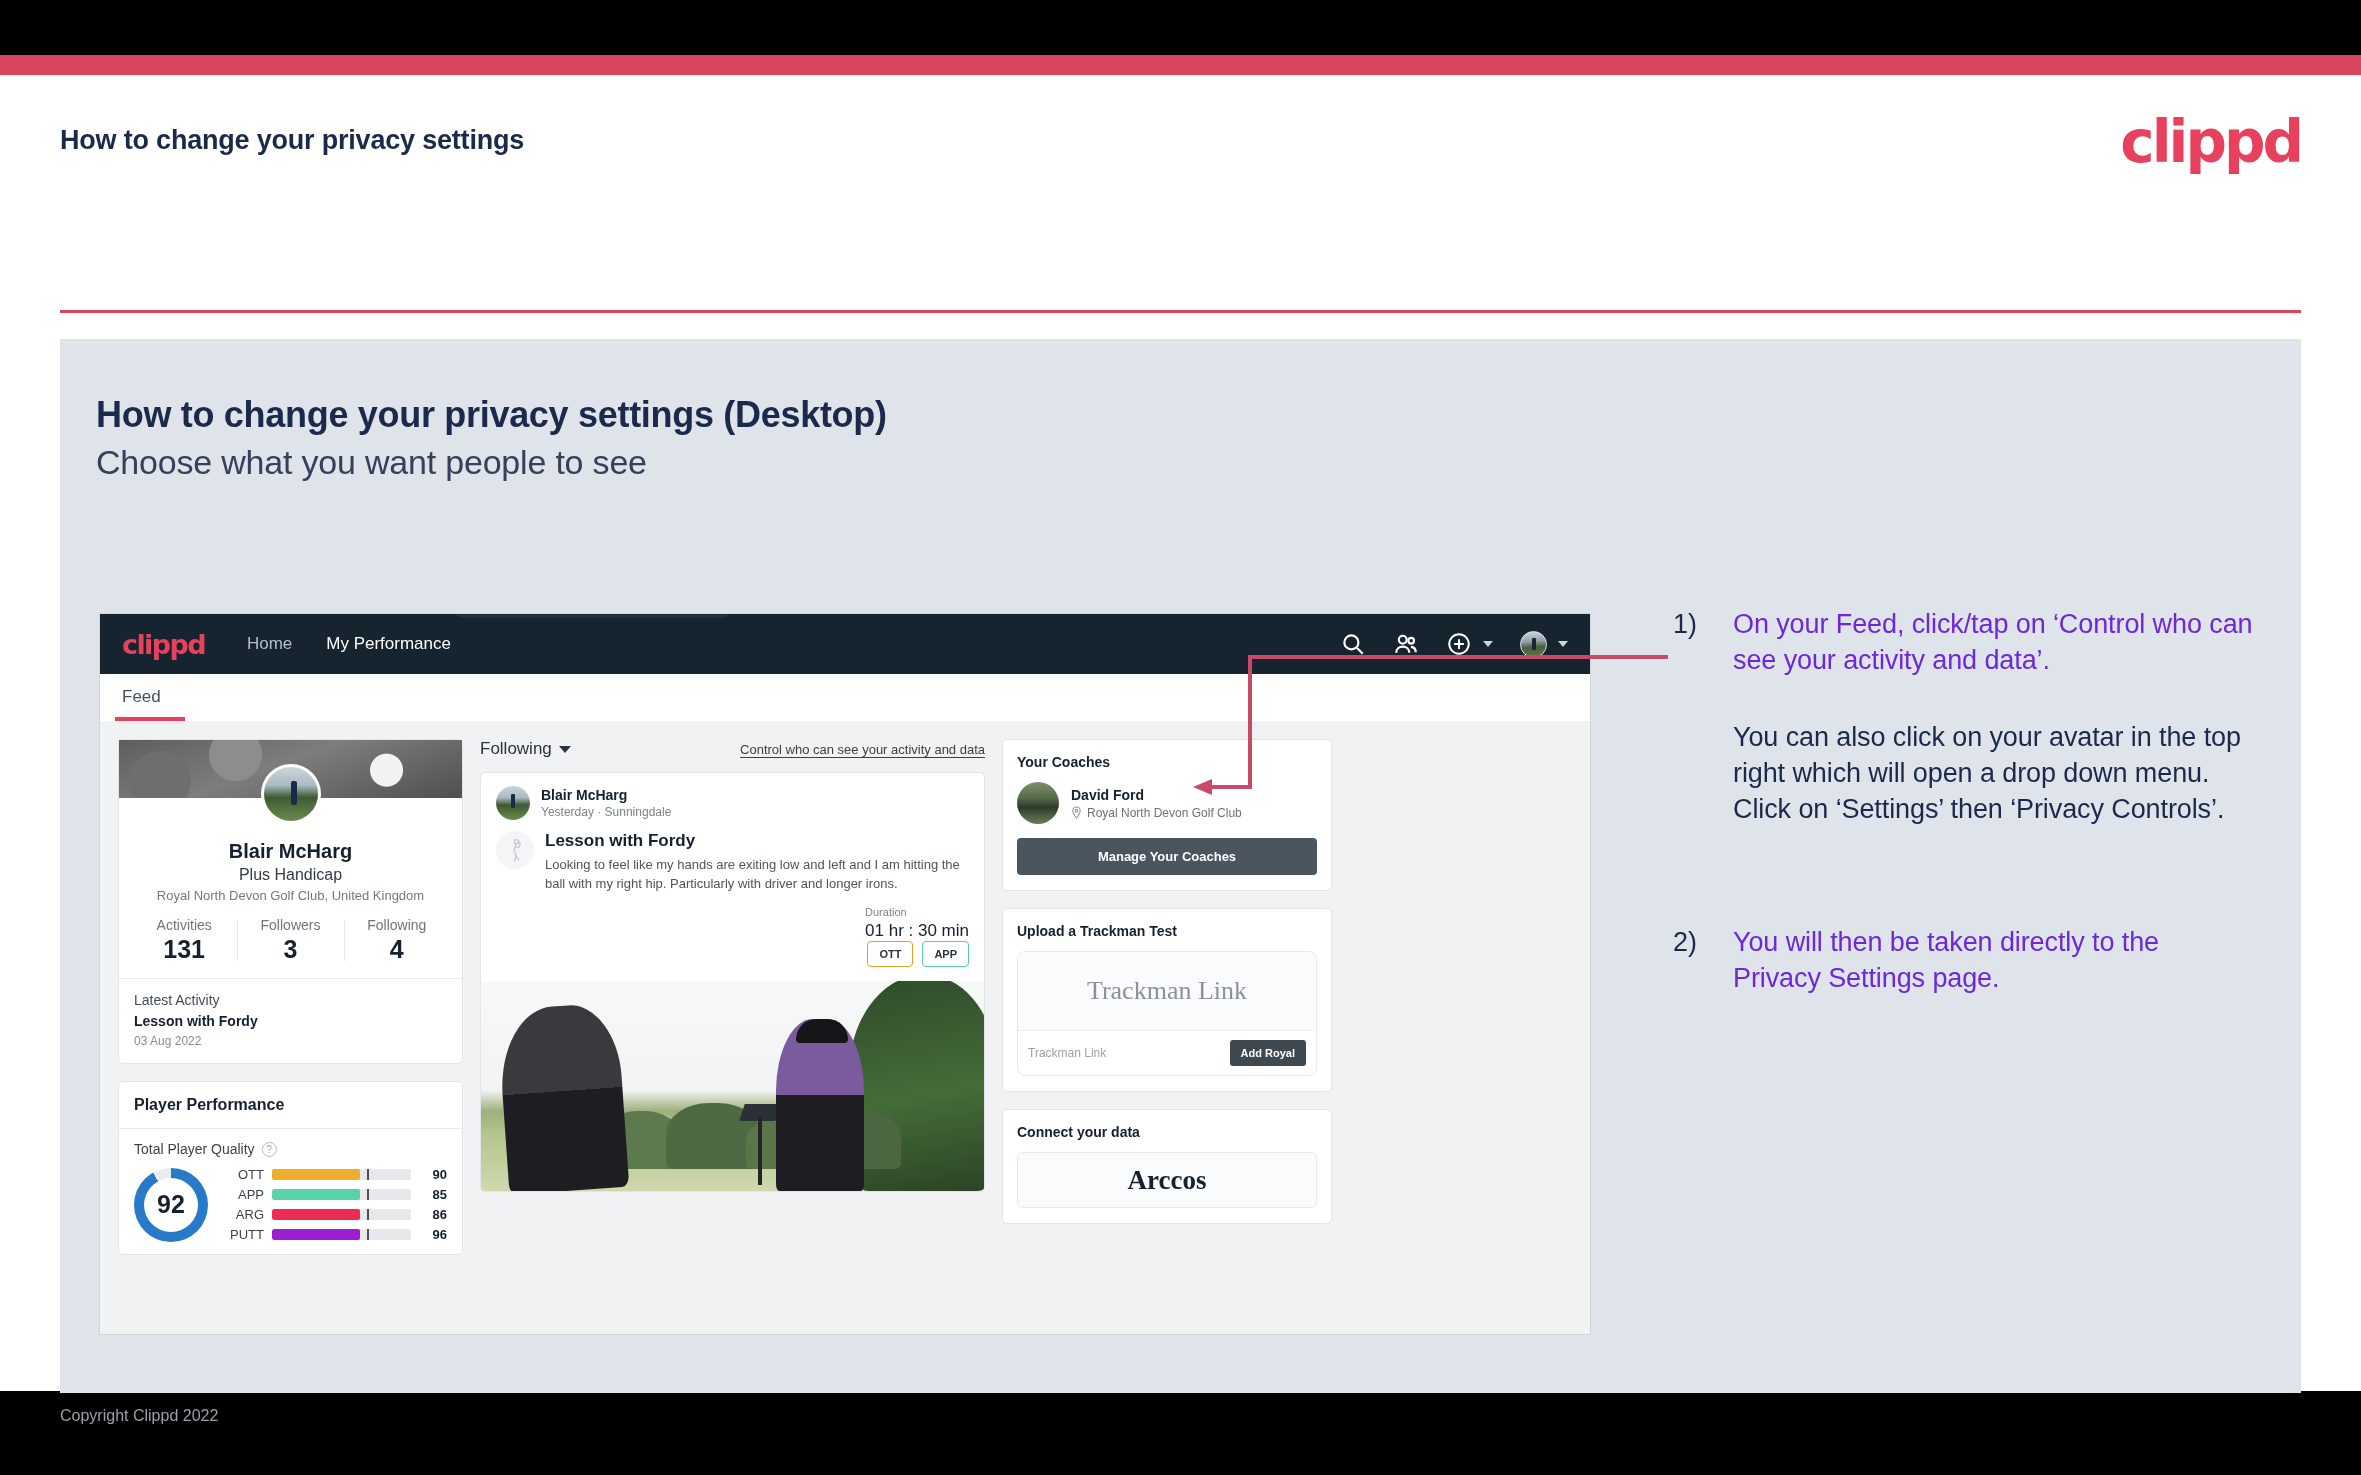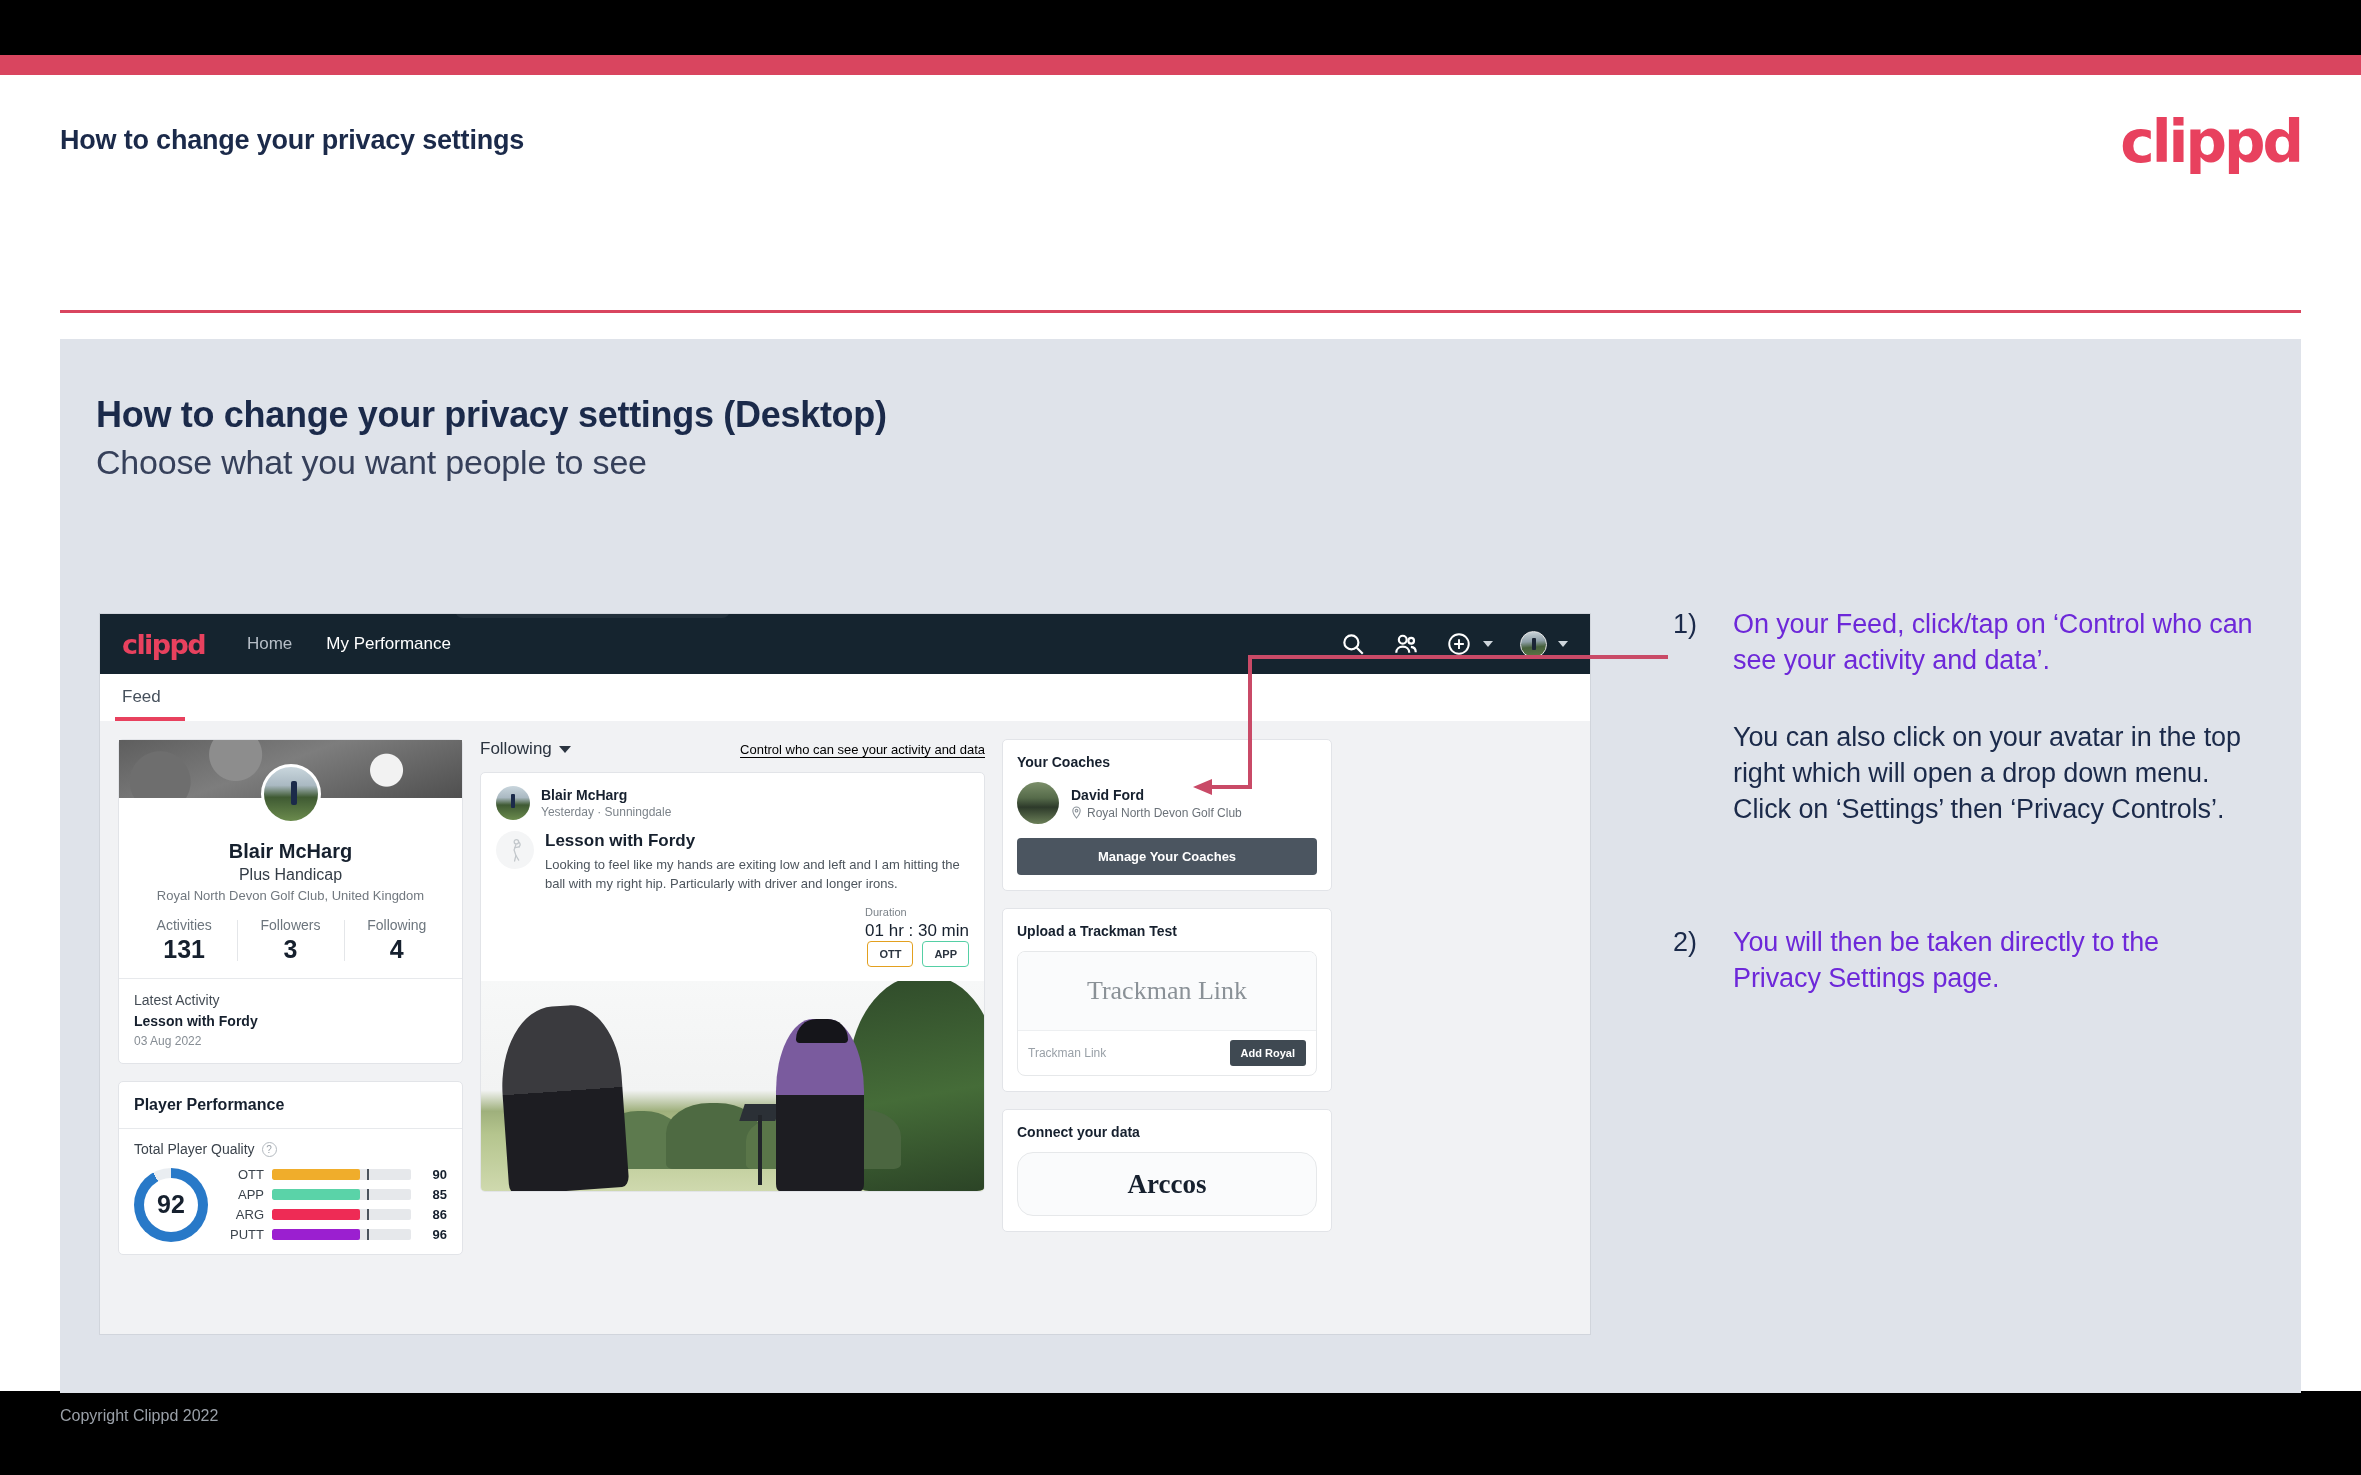--- a/index.html
+++ b/index.html
@@ -149,21 +149,21 @@
   .bar-fill { height:100%; border-radius:2px; }
   .bar-tick { position:absolute; top:0; width:2px; height:100%; background:#4a535c; }
   .bar-val { width:28px; font-size:13px; font-weight:700; color:#16202e; text-align:right; }
 
   
   .col-center { width:505px; flex:0 0 505px; }
   .feed-head { display:flex; align-items:center; margin-bottom:13px; }
   .following { font-size:17px; color:#2b3440; display:flex; align-items:center; gap:7px; }
   .following .chev { width:0;height:0;border-left:6px solid transparent;border-right:6px solid transparent;border-top:7px solid #2b3440; }
   .privacy-link {
-    margin-left:auto; font-size:13px; color:#000000; text-decoration:underline; text-underline-offset:3px;
+    margin-left:auto; font-size:13px; color:#404040; text-decoration:underline; text-underline-offset:3px;
   }
   .post { background:#fff; border:1px solid #e2e4e8; border-radius:5px; overflow:hidden; }
   .post-head { display:flex; gap:11px; padding:13px 15px 5px 15px; align-items:center; }
   .post-ava {
     width:34px;height:34px;border-radius:50%;flex:0 0 34px;overflow:hidden;position:relative;
     background:linear-gradient(180deg,#c9d6dd 0%,#aab9c2 34%,#3f5a33 56%,#6b8b4d 100%);
   }
   .post-ava::after{content:"";position:absolute;left:15px;top:8px;width:4px;height:14px;background:#1b2a4a;border-radius:1px;}
   .post-author{ font-size:14px; font-weight:700; color:#16202e; }
   .post-meta{ font-size:12px; color:#7c838a; margin-top:2px; }
@@ -208,22 +208,22 @@
   .btn-dark{ display:block; width:100%; margin-top:14px; background:#4b5560; color:#fff;
     border:none; border-radius:4px; padding:11px 0; font-size:13px; font-weight:700;
     font-family:"Liberation Sans", sans-serif; cursor:pointer; }
   .drop { margin-top:12px; border:1px solid #e6e8ea; border-radius:8px; overflow:hidden; }
   .drop-zone{ height:78px; background:#fafbfc; display:flex; align-items:center; justify-content:center;
     font-family:"Liberation Serif", serif; font-size:26px; color:#8a9197; }
   .drop-foot{ display:flex; align-items:center; padding:9px 10px; gap:8px; border-top:1px solid #edeff1; }
   .drop-input{ flex:1; font-size:12px; color:#9aa1a8; }
   .btn-add{ background:#3f4952; color:#fff; border:none; border-radius:3px; padding:7px 11px;
     font-size:11px; font-weight:700; font-family:"Liberation Sans", sans-serif; cursor:pointer; }
-  .arccos{ margin-top:12px; border:1px solid #e6e8ea; border-radius:16px; background:#fafbfc;
-    height:64px; display:flex; align-items:center; justify-content:center;
+  .arccos{ margin-top:12px; border:1px solid #e6e8ea; border-radius:6px; background:#fafbfc;
+    height:56px; display:flex; align-items:center; justify-content:center;
     font-family:"Liberation Serif", serif; font-size:27px; font-weight:700; color:#16202e; }
 
   
   .instructions { position:absolute; left:1613px; top:268px; width:580px; }
   .ins-item { display:flex; gap:18px; margin-bottom:6px; }
   .ins-num { font-size:27px; color:#1b2a4a; flex:0 0 42px; line-height:1.32; }
   .ins-txt { font-size:27px; color:#6d28d9; line-height:1.32; letter-spacing:-0.1px; }
   .ins-gap-1 { height:36px; }
   .ins-gap-2 { height:98px; }
   .ins-sub { margin-left:60px; font-size:27px; color:#1b2a4a; line-height:1.32; letter-spacing:-0.1px; }

